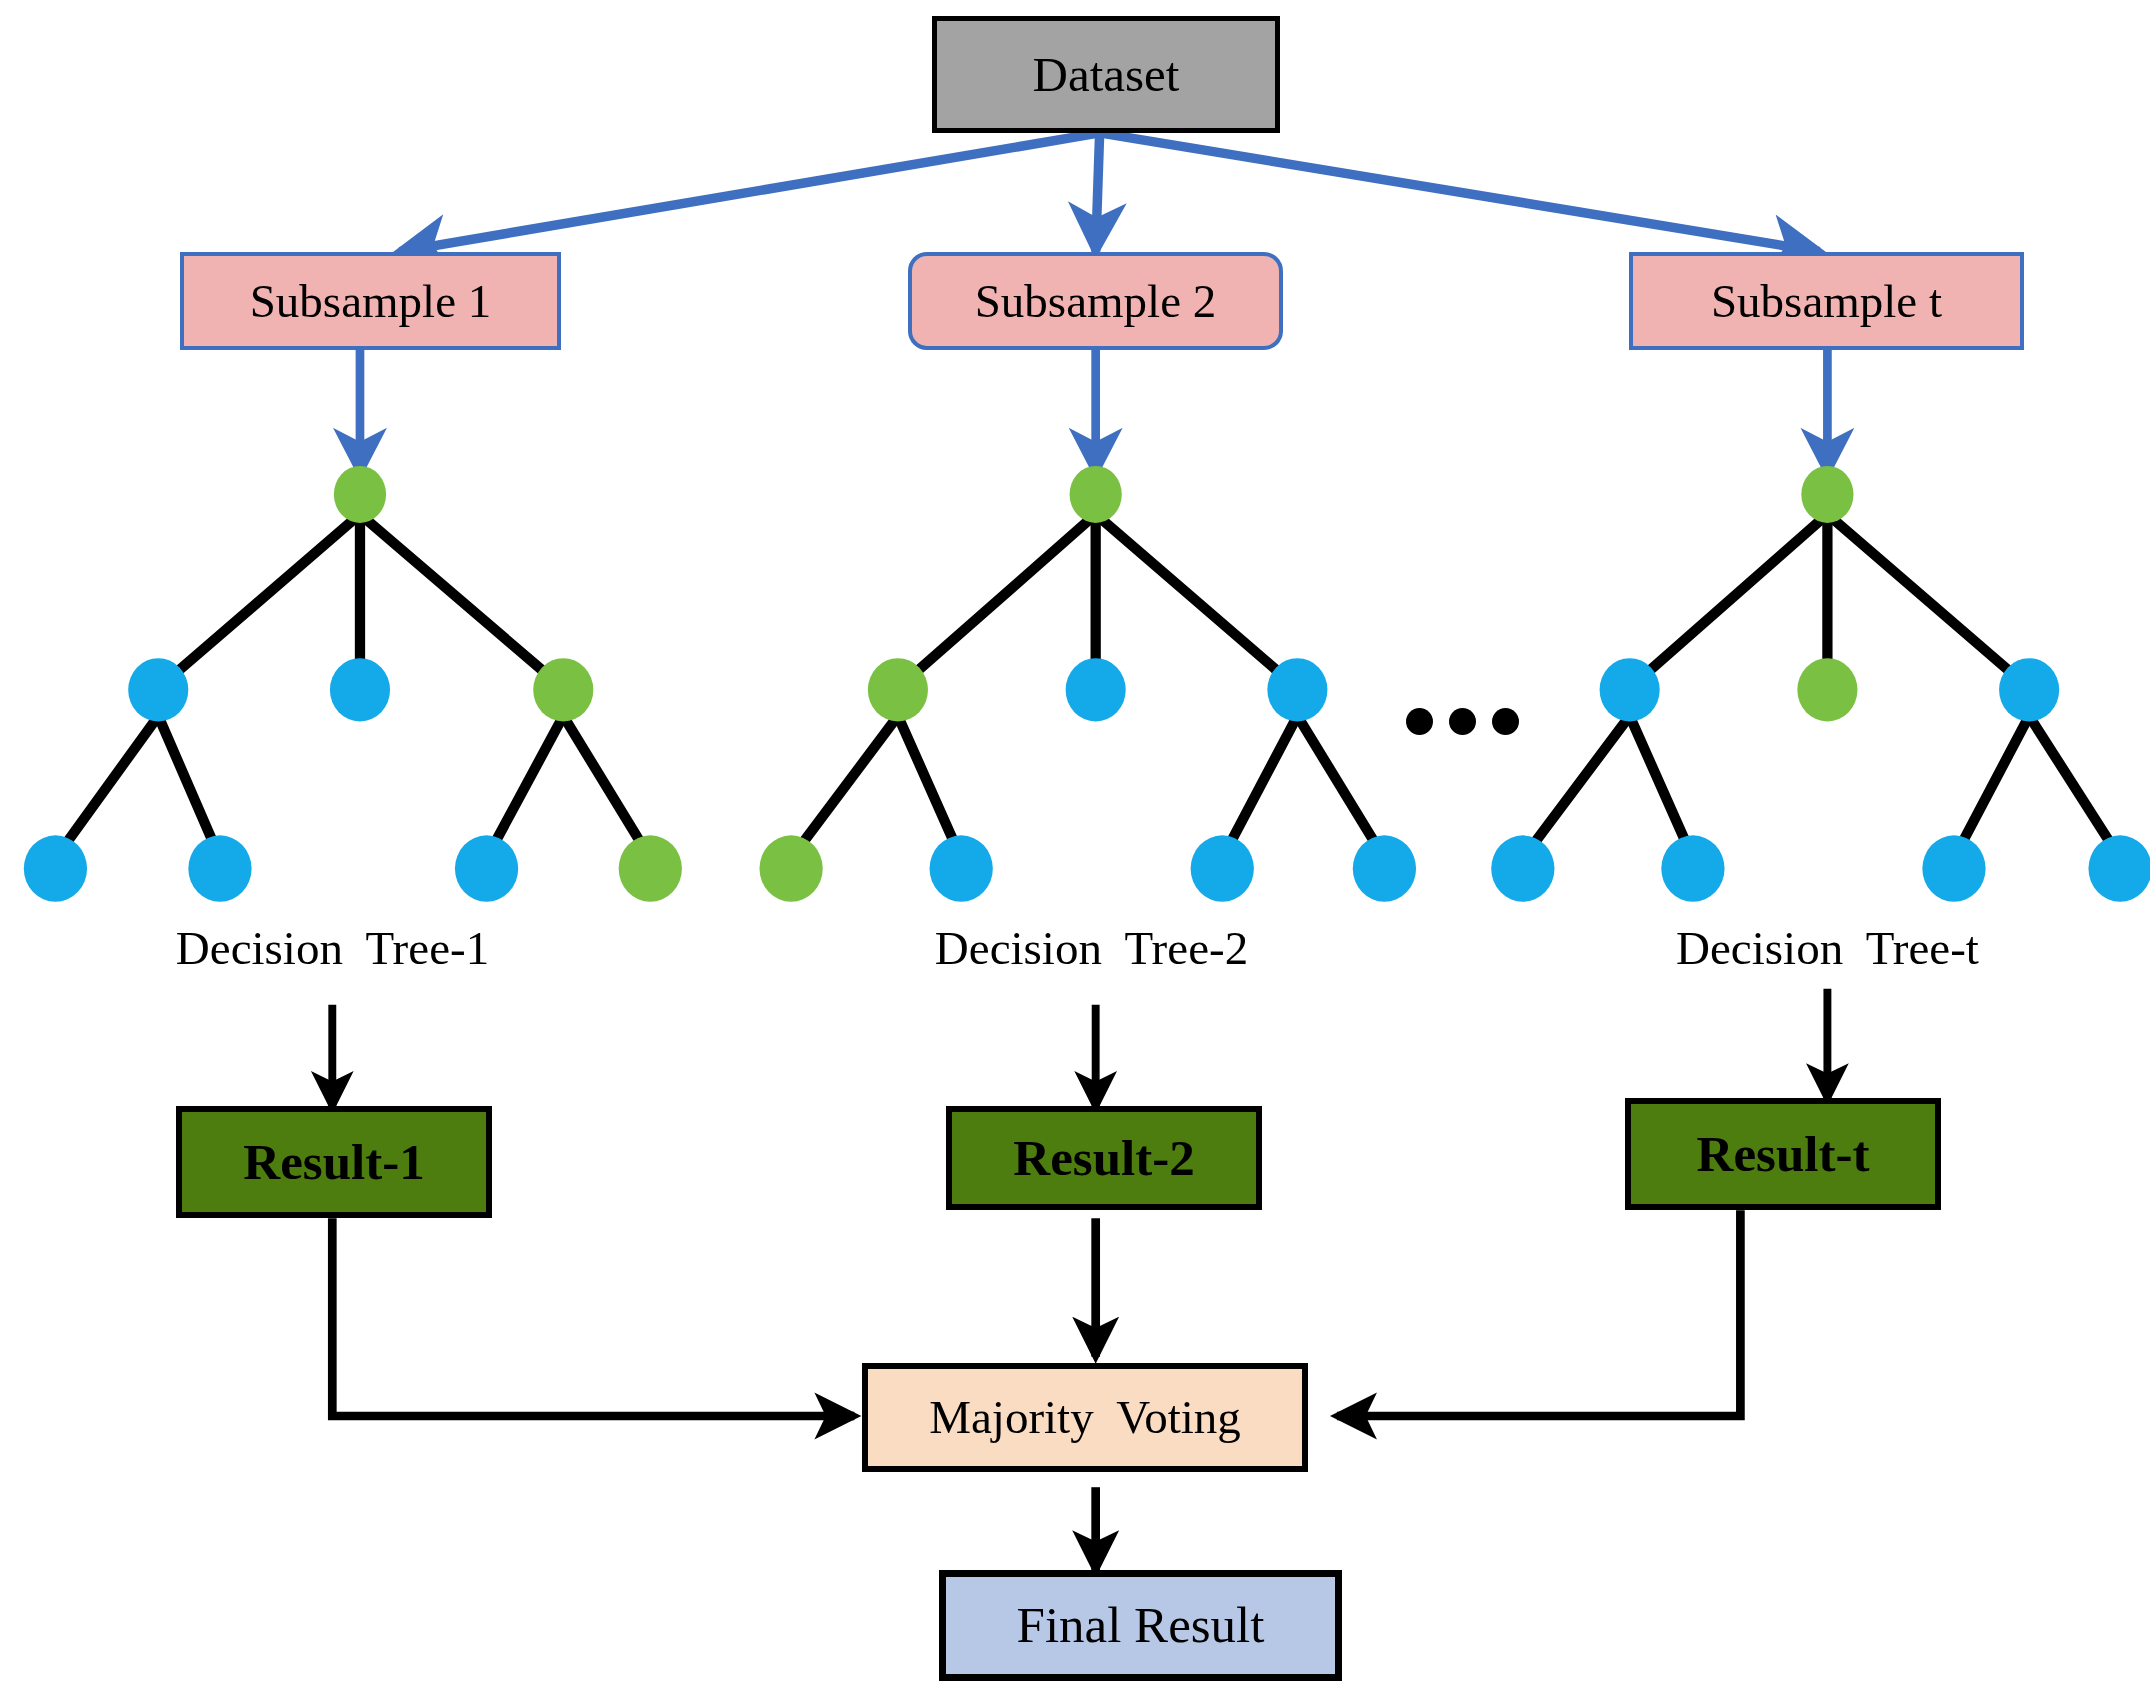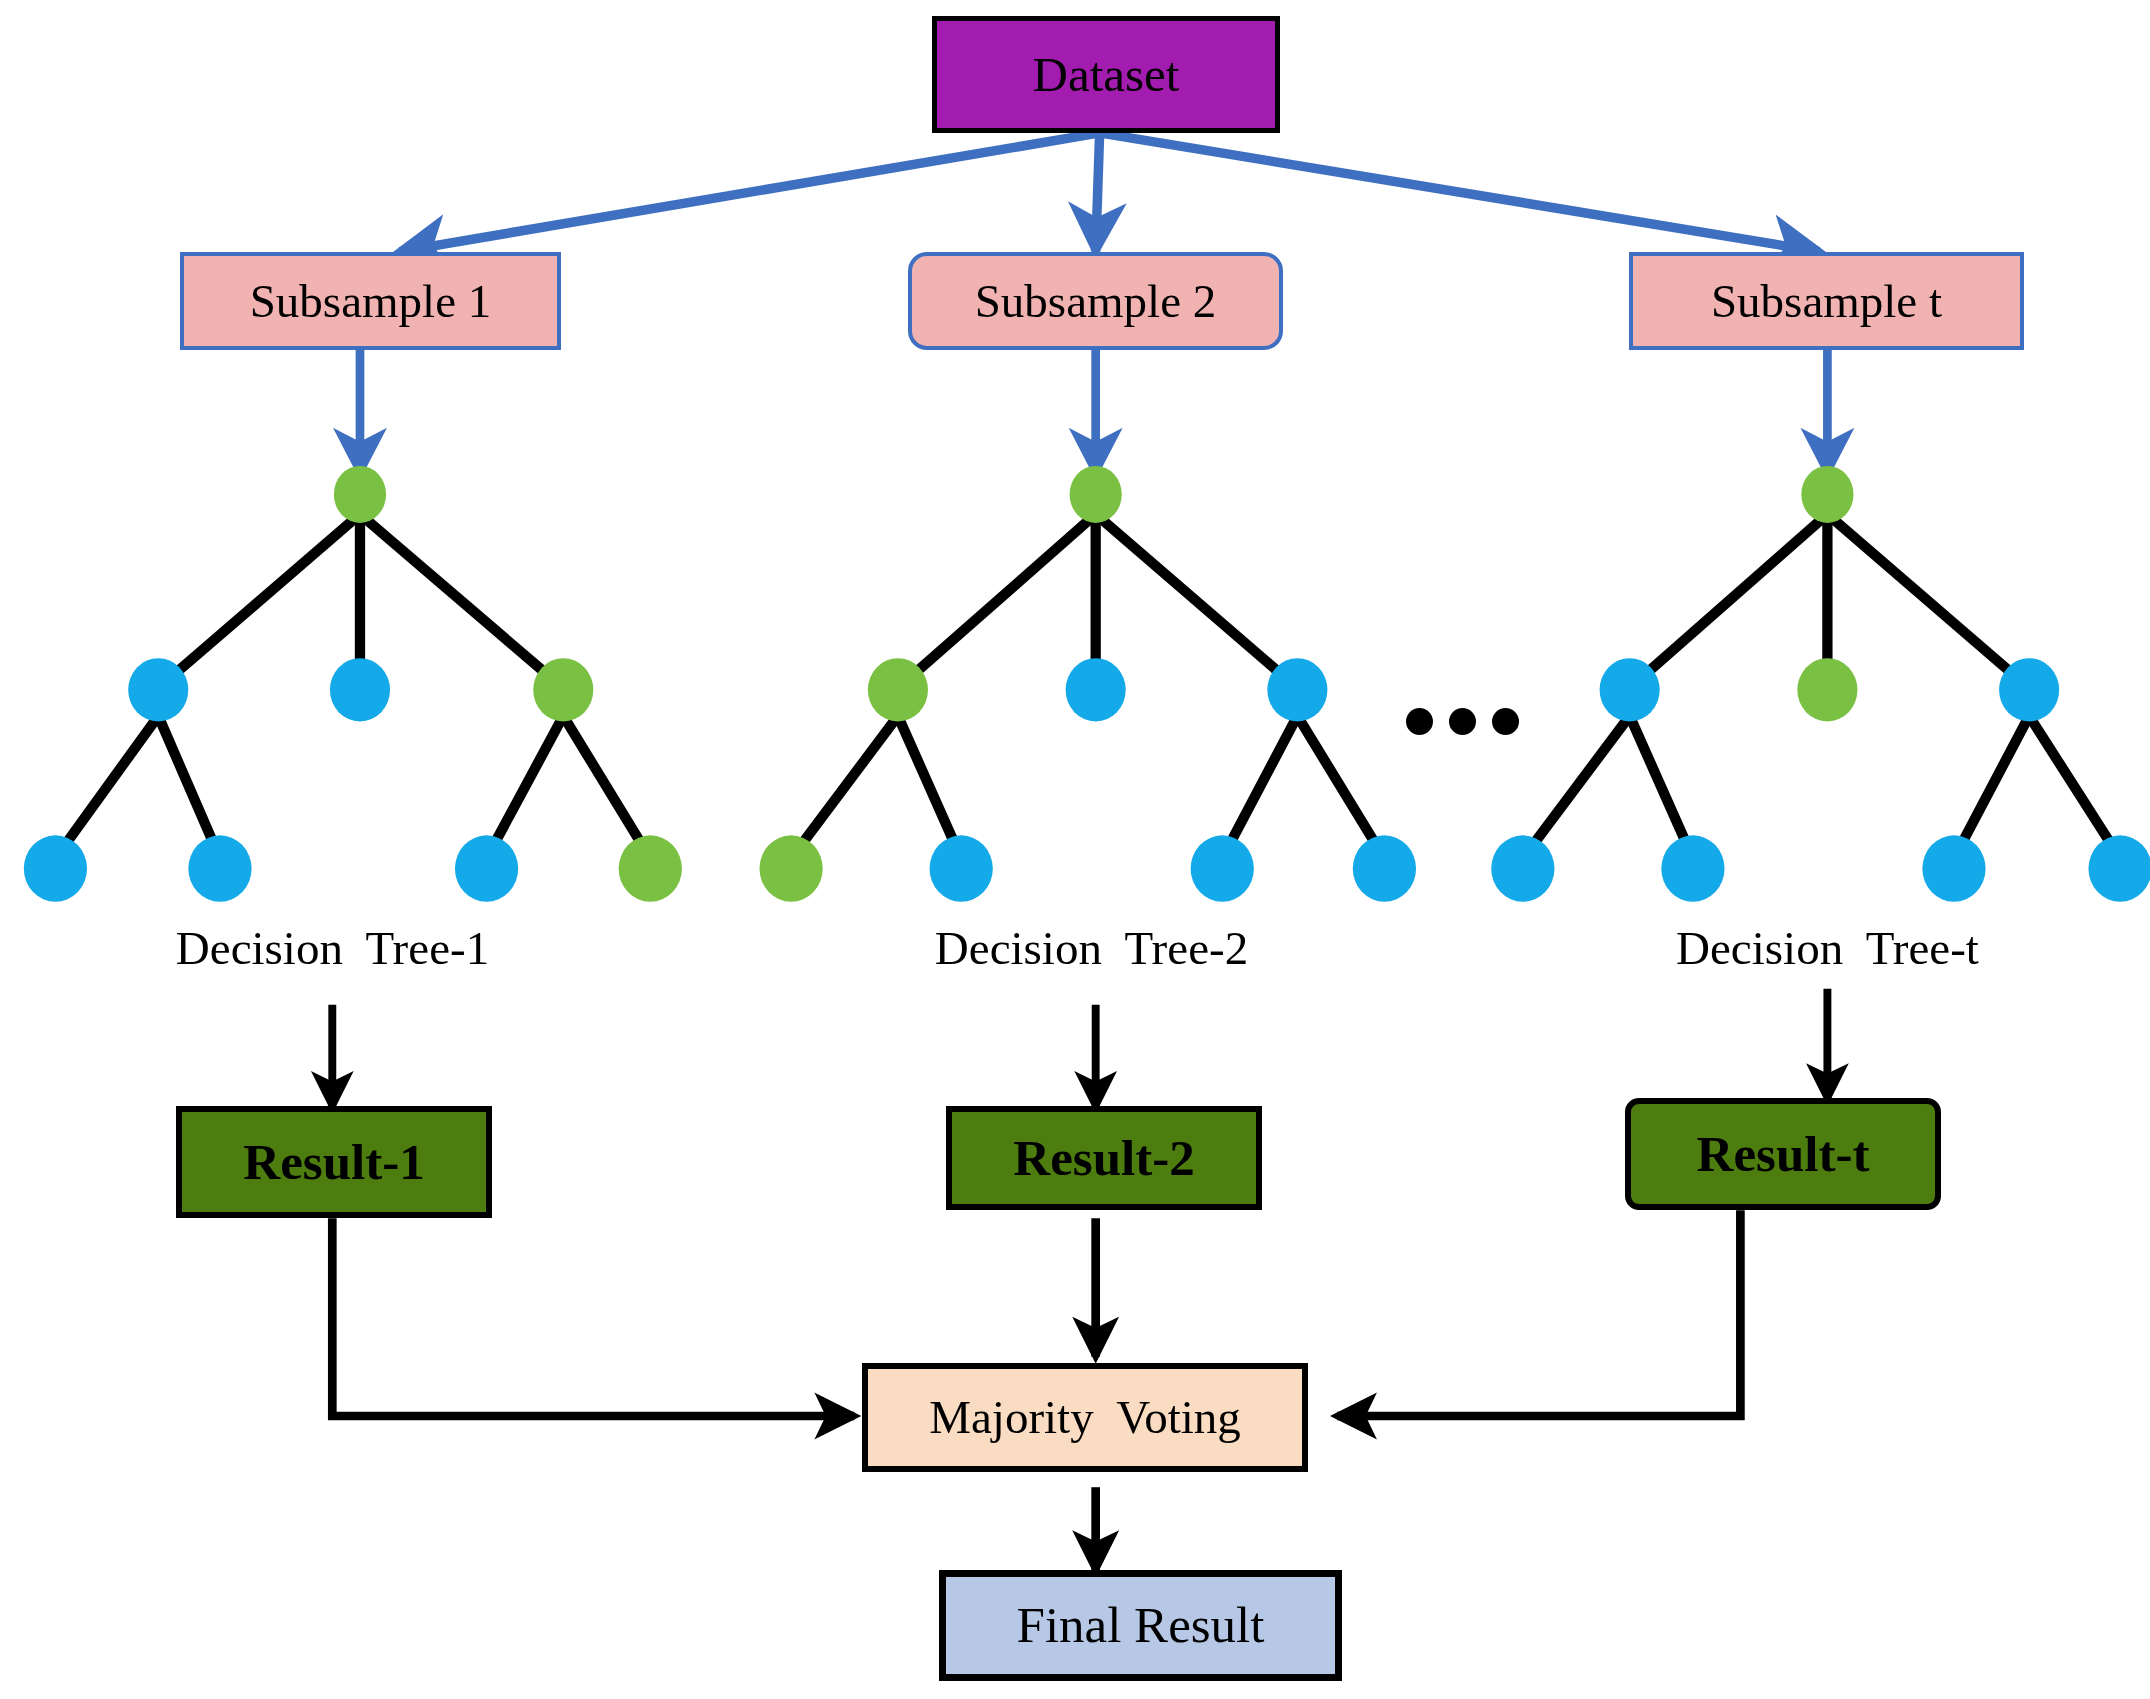--- a/index.html
+++ b/index.html
@@ -26,21 +26,21 @@
     position: absolute;
     box-sizing: border-box;
     display: flex;
     align-items: center;
     justify-content: center;
     color: #000000;
     white-space: pre;
     line-height: 1;
   }
   .box-dataset {
-    background: #a21caf;
+    background: #a3a3a3;
     border: 5.5px solid #000000;
     font-size: 49px;
     justify-content: center;
   }
   .box-subsample {
     background: #f0b3b1;
     border: 4.7px solid #3f6fc0;
     font-size: 47px;
   }
   .box-result {
@@ -213,21 +213,21 @@
   <div class="tree-label" style="left:1614px; top:925px; width:427px;">Decision  Tree-t</div>
 
   <div class="box box-result" style="left:176px; top:1106px; width:316px; height:112px;">
     <span>Result-1</span>
   </div>
 
   <div class="box box-result" style="left:946px; top:1106px; width:316px; height:104px;">
     <span>Result-2</span>
   </div>
 
-  <div class="box box-result" style="left:1625px; top:1098px; width:316px; height:112px;border-radius:14px;">
+  <div class="box box-result" style="left:1625px; top:1098px; width:316px; height:112px;">
     <span>Result-t</span>
   </div>
 
   <div class="box box-voting" style="left:862px; top:1363px; width:446px; height:109px;">
     <span>Majority  Voting</span>
   </div>
 
   <div class="box box-final" style="left:898px; top:1570px; width:403px; height:111px;margin-left:41px;">
     <span>Final Result</span>
   </div>

